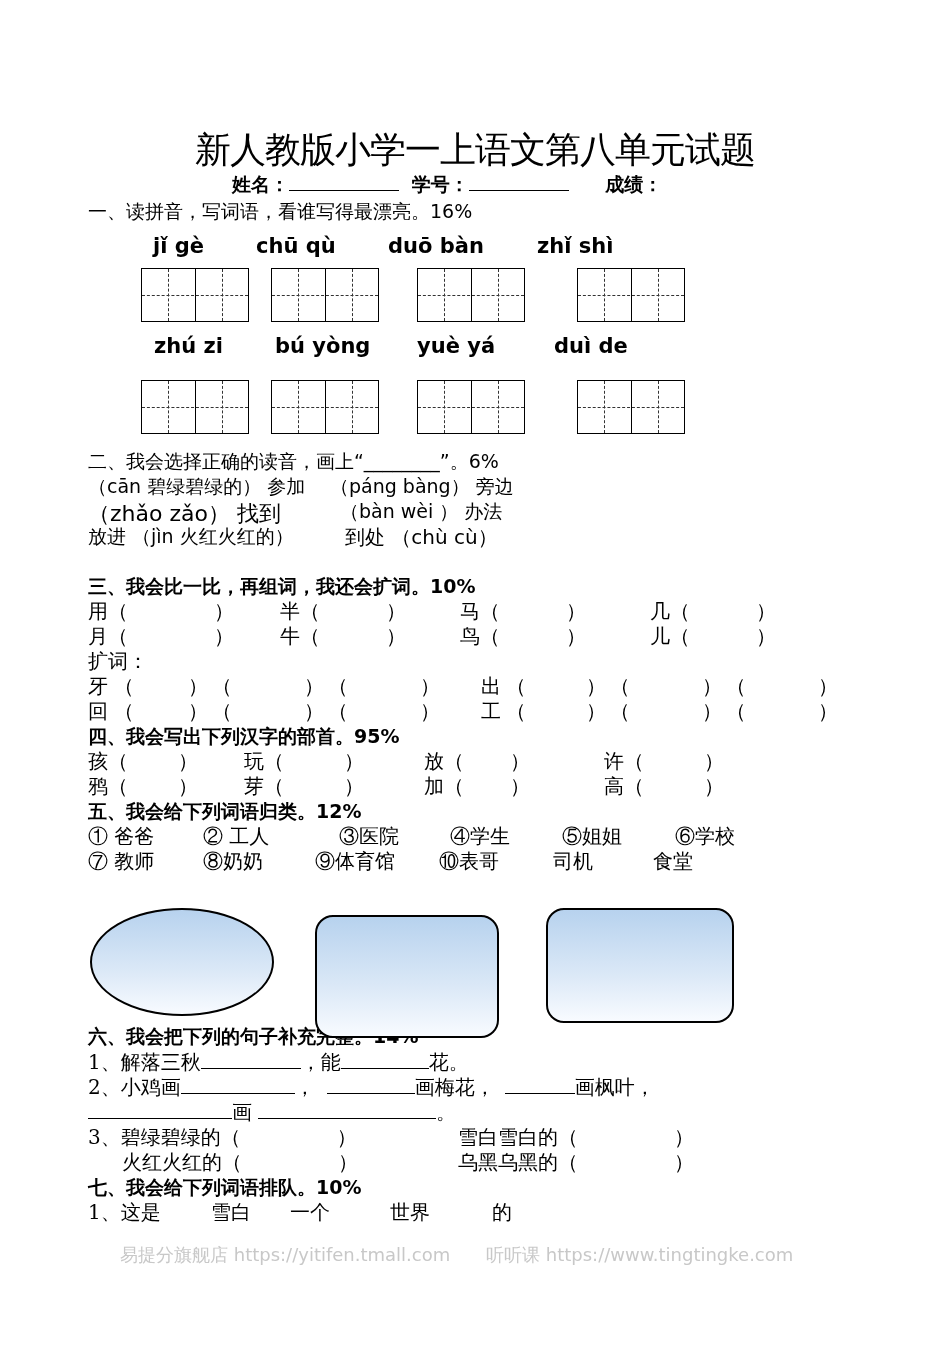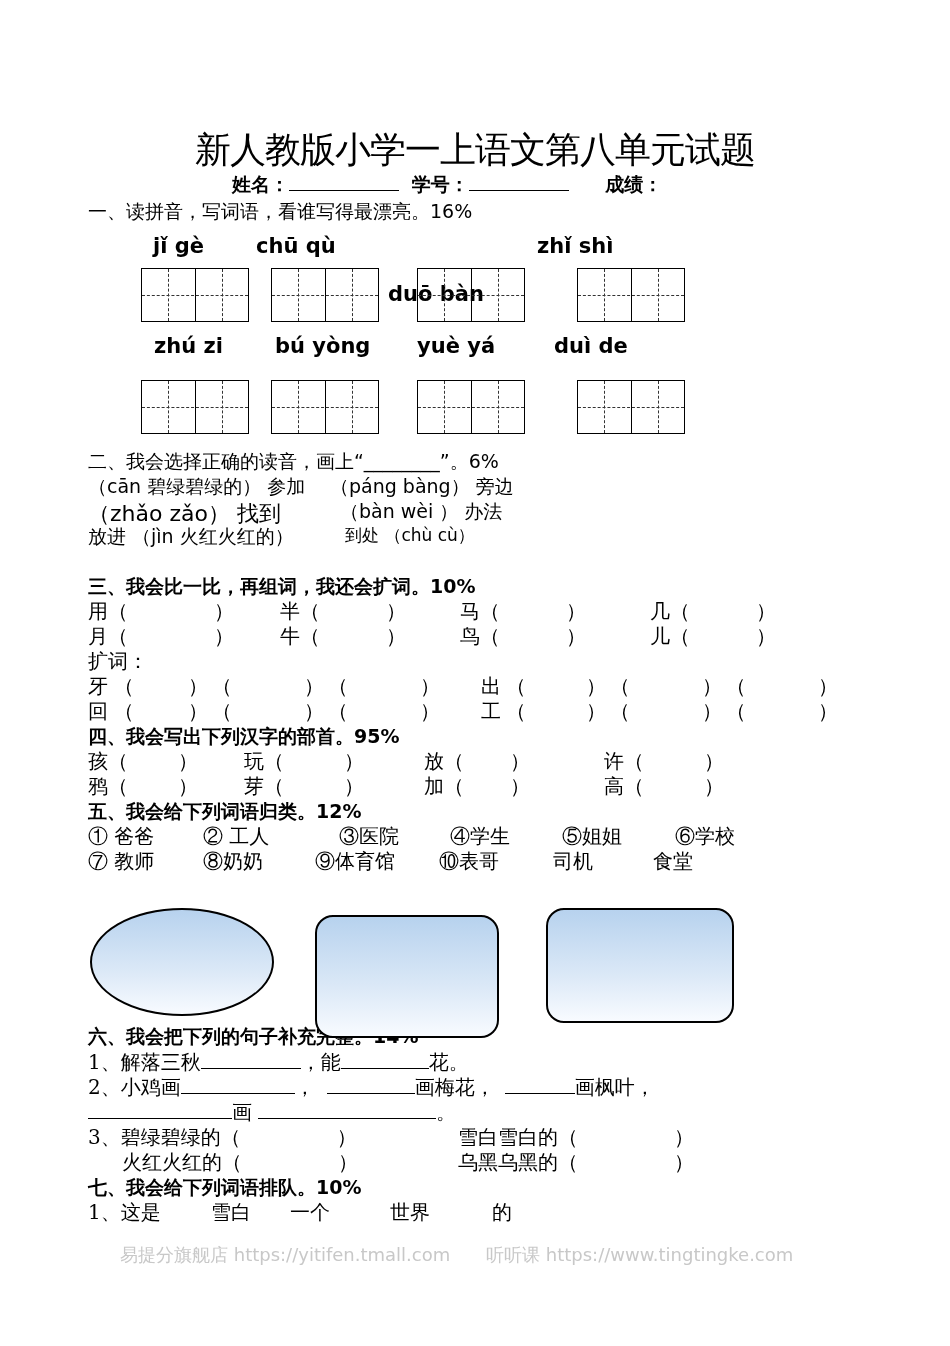--- a/index.html
+++ b/index.html
@@ -31,21 +31,21 @@
 <div class="abs sans bold" style="top:172px;left:232px;font-size:19px;">
   <span>姓名：</span><span class="uline" style="width:110px;"></span>
   <span style="margin-left:6px;">学号：</span><span class="uline" style="width:100px;"></span>
   <span style="margin-left:30px;">成绩：</span>
 </div>
 
 <div class="abs h" style="top:199px;left:88px;">一、读拼音，写词语，看谁写得最漂亮。16%</div>
 
 <div class="abs py" style="top:234px;left:153px;">jǐ  gè</div>
 <div class="abs py" style="top:234px;left:256px;">chū  qù</div>
-<div class="abs py" style="top:234px;left:388px;margin-top:48px;">duō  bàn</div>
+<div class="abs py" style="top:234px;left:388px;">duō  bàn</div>
 <div class="abs py" style="top:234px;left:537px;">zhǐ  shì</div>
 
 <div class="grid" style="left:141px;top:268px;">
     <div class="mid"></div>
     <div class="vd" style="left:26px"></div>
     <div class="vd" style="left:80px"></div>
     <div class="hd"></div>
   </div>
 <div class="grid" style="left:271px;top:268px;">
     <div class="mid"></div>
@@ -95,21 +95,21 @@
     <div class="vd" style="left:80px"></div>
     <div class="hd"></div>
   </div>
 
 <div class="abs h" style="top:449px;left:88px;">二、我会选择正确的读音，画上“________”。6%</div>
 <div class="abs t sans" style="top:474px;left:88px;font-size:19px;">（cān  碧绿碧绿的） 参加</div>
 <div class="abs t sans" style="top:474px;left:330px;font-size:19px;">（páng bàng） 旁边</div>
 <div class="abs t sans" style="top:499px;left:88px;font-size:22px;">（zhǎo  zǎo） 找到</div>
 <div class="abs t sans" style="top:499px;left:340px;font-size:19px;">（bàn wèi ） 办法</div>
 <div class="abs t sans" style="top:524px;left:88px;font-size:19px;">放进 （jìn  火红火红的）</div>
-<div class="abs t sans" style="top:524px;left:345px;font-size:17px;">到处 （chù   cù）</div>
+<div class="abs t sans" style="top:524px;left:345px;font-size:20px;">到处 （chù   cù）</div>
 
 <div class="abs h bold" style="top:574px;left:88px;">三、我会比一比，再组词，我还会扩词。10%</div>
 
 <div class="abs t" style="top:598px;left:88px;"><span>用（</span><span style="margin-left:86px">）</span></div>
 <div class="abs t" style="top:598px;left:280px;"><span>半（</span><span style="margin-left:66px">）</span></div>
 <div class="abs t" style="top:598px;left:460px;"><span>马（</span><span style="margin-left:66px">）</span></div>
 <div class="abs t" style="top:598px;left:650px;"><span>几（</span><span style="margin-left:66px">）</span></div>
 
 <div class="abs t" style="top:623px;left:88px;"><span>月（</span><span style="margin-left:86px">）</span></div>
 <div class="abs t" style="top:623px;left:280px;"><span>牛（</span><span style="margin-left:66px">）</span></div>

